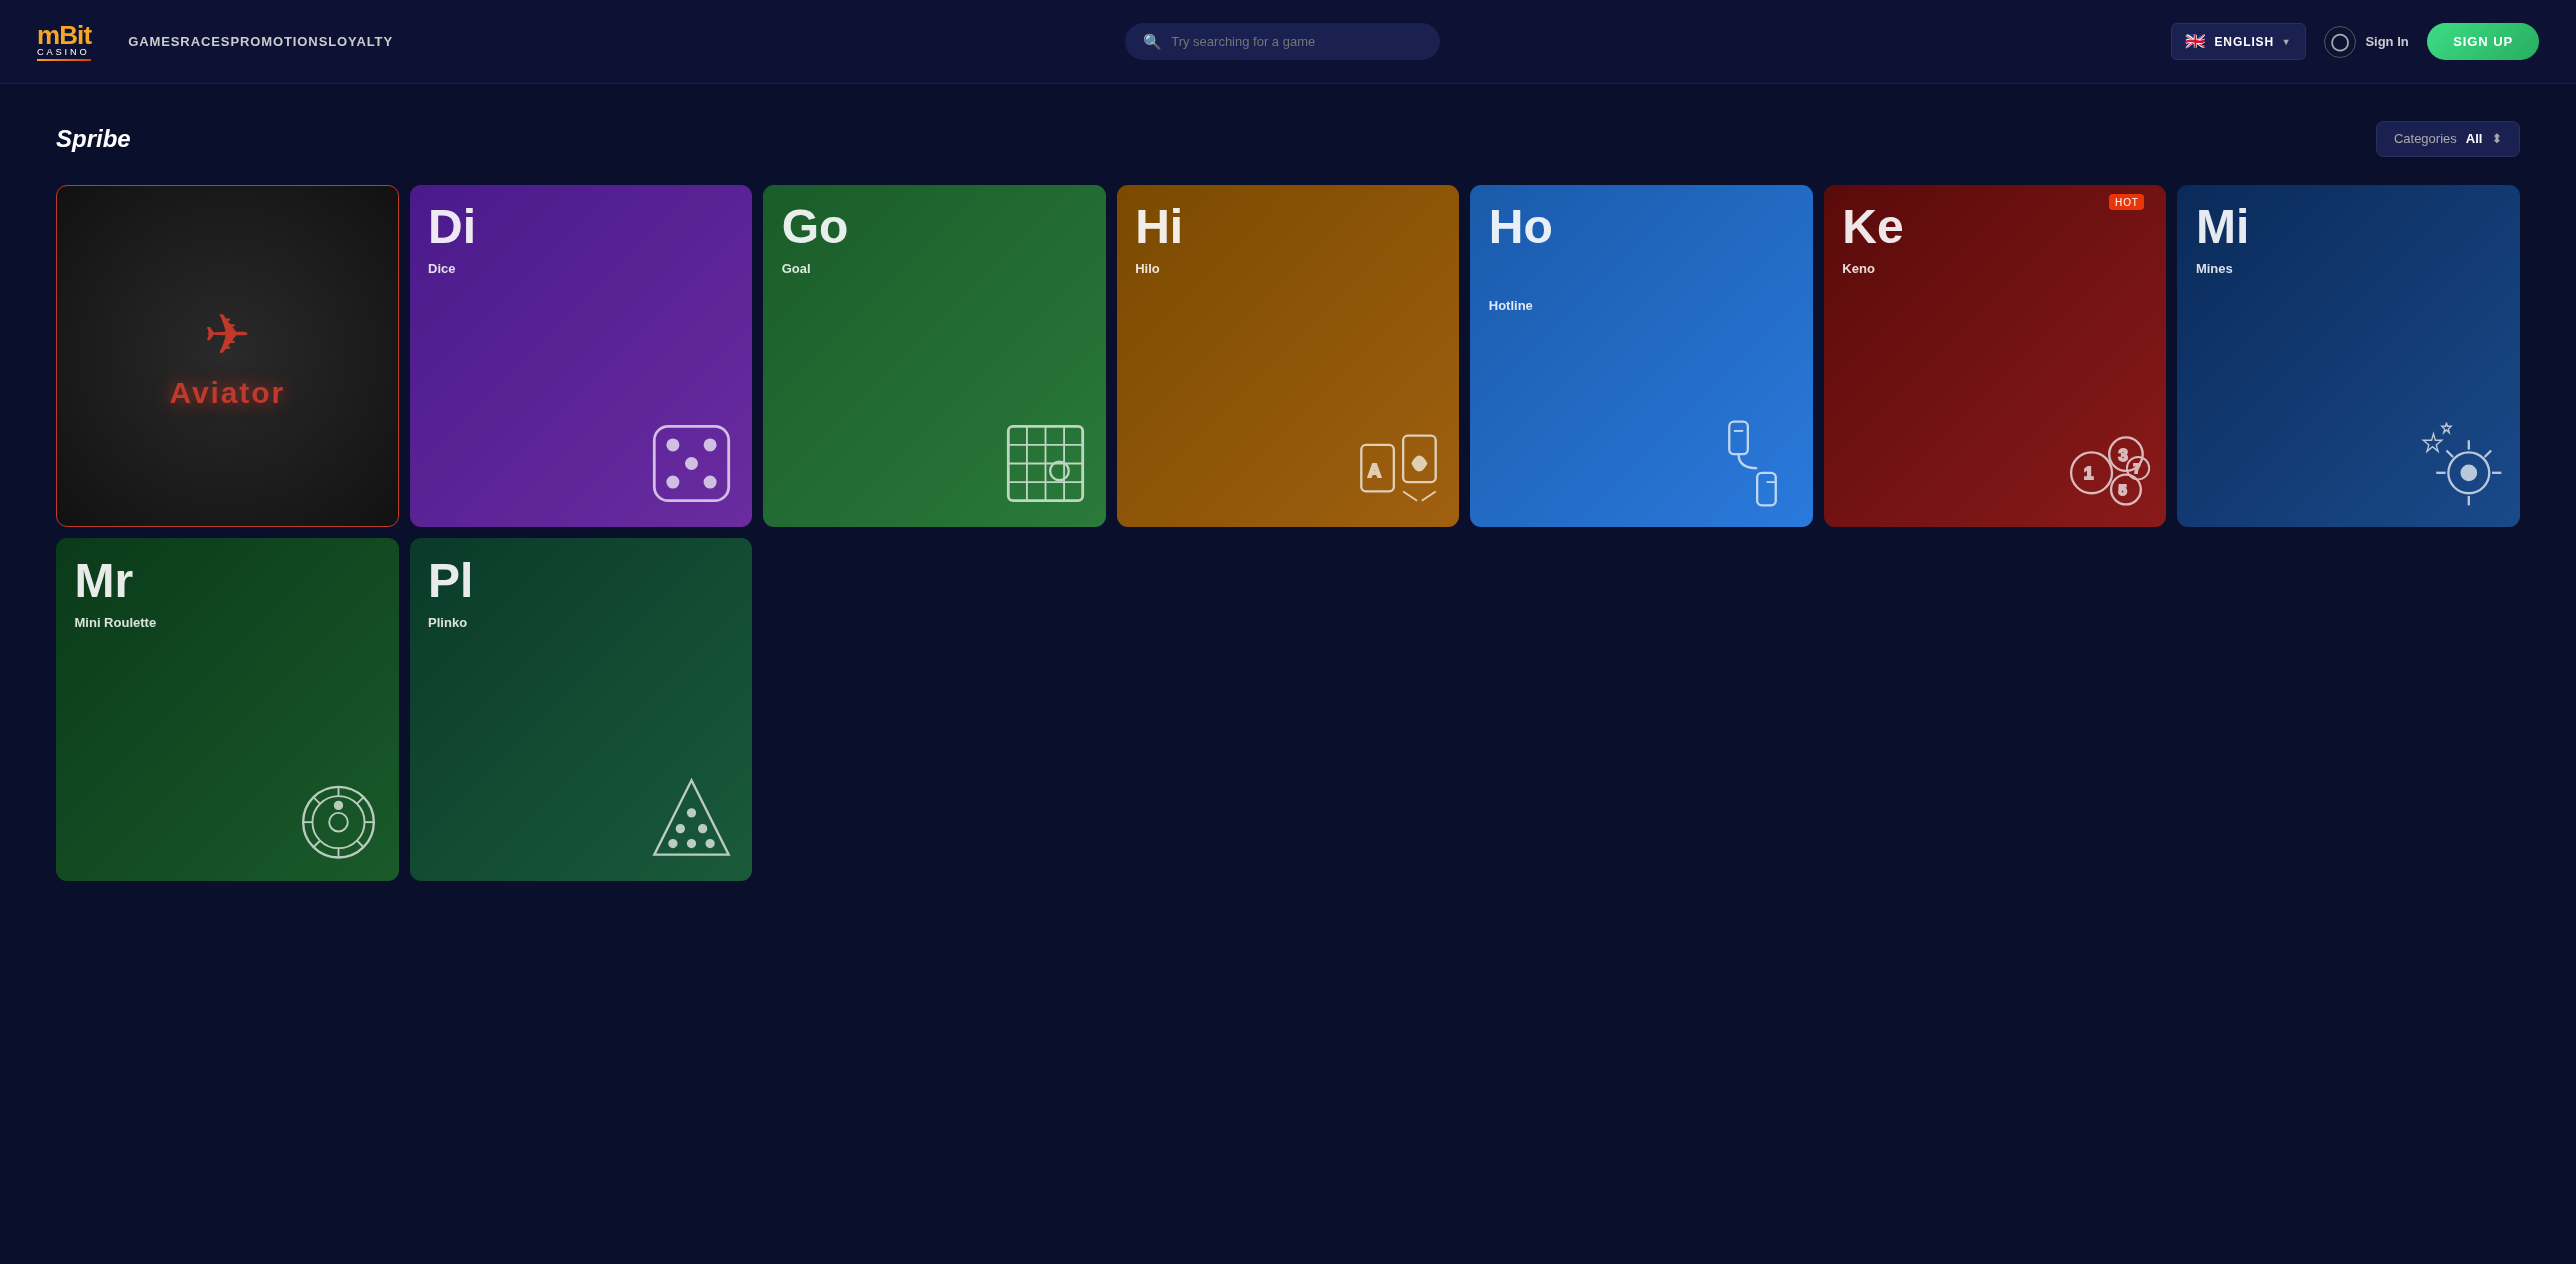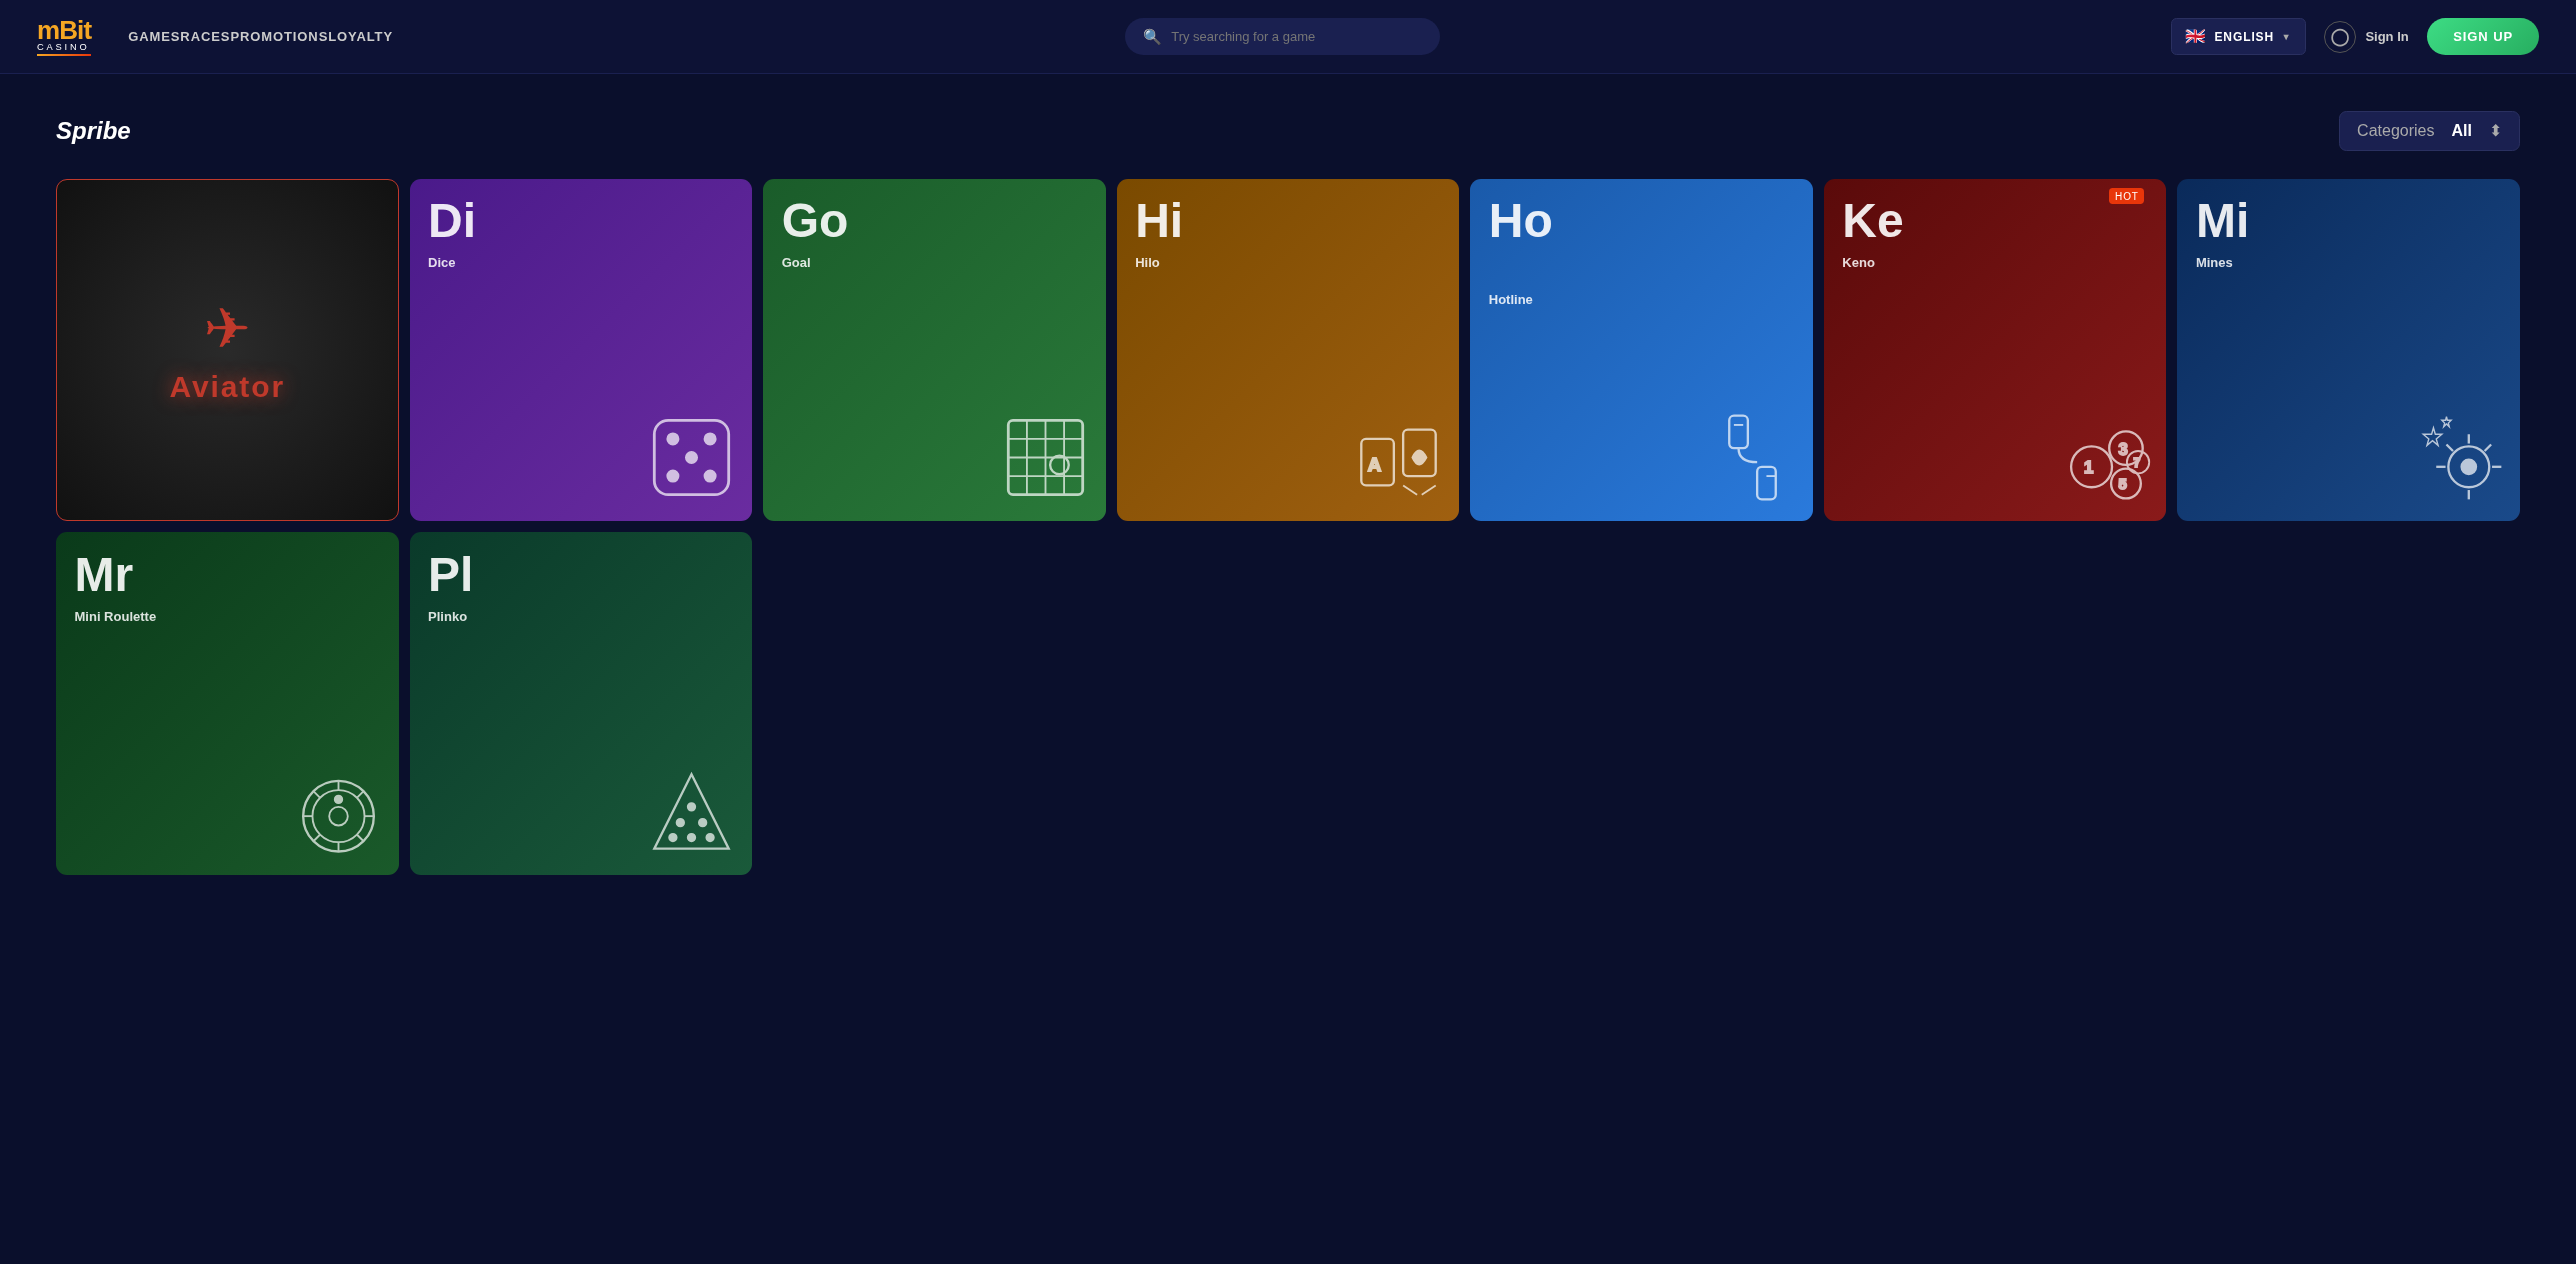--- a/index.html
+++ b/index.html
@@ -10,21 +10,21 @@
       color: #fff;
       min-height: 100vh;
     }
 
     
     header {
       display: flex;
       align-items: center;
       justify-content: space-between;
       padding: 0 37px;
-      height: 74px;
+      height: 84px;
       background-color: #0d1235;
       border-bottom: 0.9px solid #1a2050;
     }
 
     .header-left {
       display: flex;
       align-items: center;
       gap: 37px;
     }
 
@@ -172,27 +172,27 @@
     .section-title {
       font-size: 24px;
       font-weight: 700;
       color: #fff;
       font-style: italic;
     }
 
     .categories-control {
       display: flex;
       align-items: center;
-      gap: 17px;
+      gap: 9px;
       background-color: #1a2050;
       border: 0.9px solid #2a3060;
       border-radius: 7.4px;
       padding: 9.3px 16.7px;
       cursor: pointer;
-      font-size: 16px;
+      font-size: 13px;
       color: #aaa;
       margin-left: 24px;
     }
 
     .categories-control span.all-label {
       color: #fff;
       font-weight: 600;
     }
 
     

